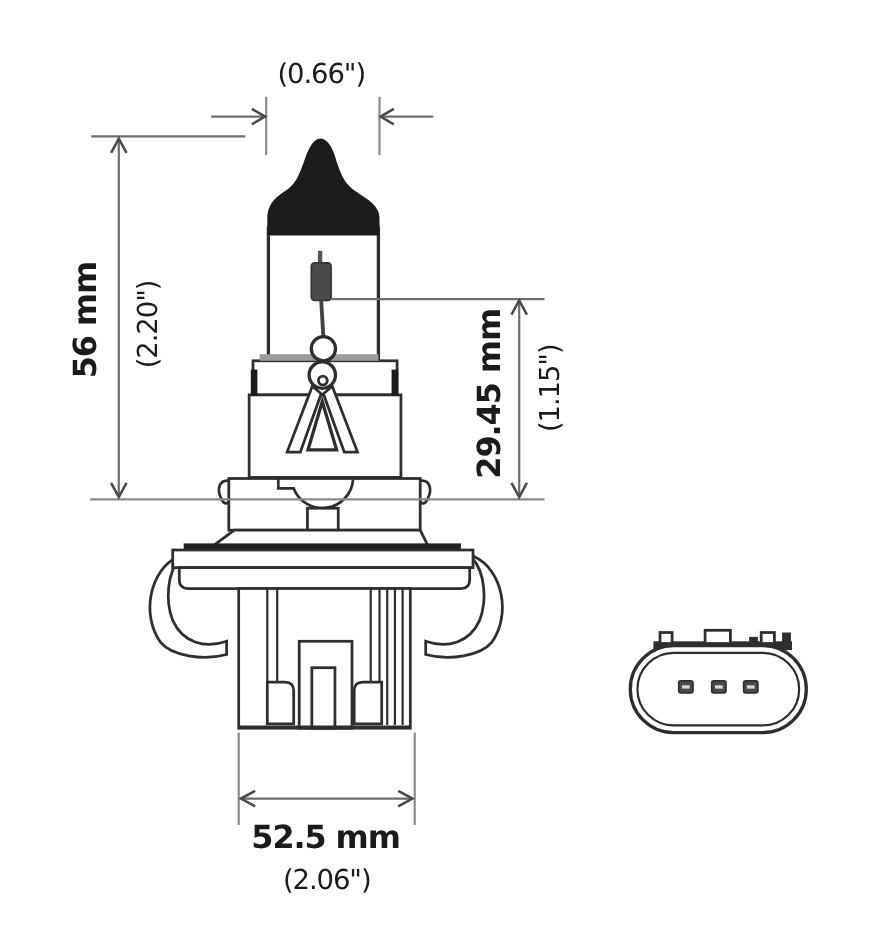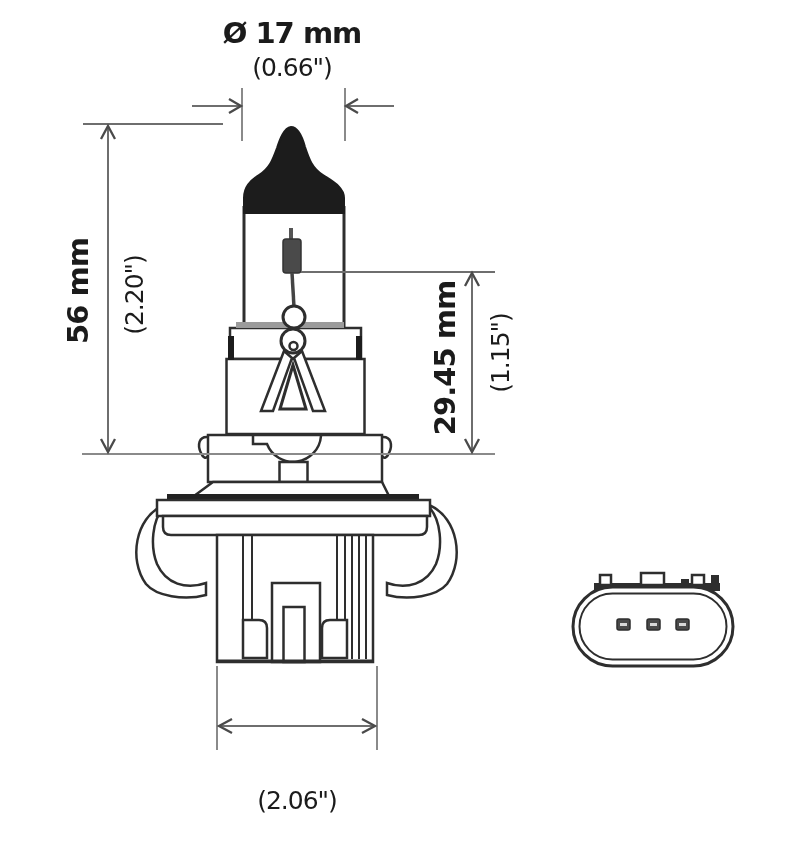--- a/index.html
+++ b/index.html
@@ -141,24 +141,24 @@
 
     <g>
       <line x1="217" y1="666" x2="217" y2="750" stroke="#8a8a8a" stroke-width="2"></line>
       <line x1="377" y1="666" x2="377" y2="750" stroke="#8a8a8a" stroke-width="2"></line>
       <line x1="220" y1="726" x2="374" y2="726" stroke="#6e6e6e" stroke-width="2"></line>
       <polyline points="232,719 219,726 232,733" fill="none" stroke="#4a4a4a" stroke-width="2.3"></polyline>
       <polyline points="362,719 375,726 362,733" fill="none" stroke="#4a4a4a" stroke-width="2.3"></polyline>
     </g>
   </svg>
 
-  <div class="lbl bold m" style="left:292px;top:33px;">Ø 17 mm</div>
   <div class="lbl i" style="left:292px;top:67px;">(0.66")</div>
 
   <div class="lbl bold m rot" style="left:78px;top:291px;">56 mm</div>
   <div class="lbl i rot" style="left:134px;top:295px;">(2.20")</div>
 
   <div class="lbl bold m rot" style="left:445px;top:358px;">29.45 mm</div>
   <div class="lbl i rot" style="left:500px;top:353px;">(1.15")</div>
 
+  <div class="lbl bold m" style="left:296px;top:761px;">52.5 mm</div>
   <div class="lbl i" style="left:297px;top:800px;">(2.06")</div>
 
 </div>
 
 </body></html>

